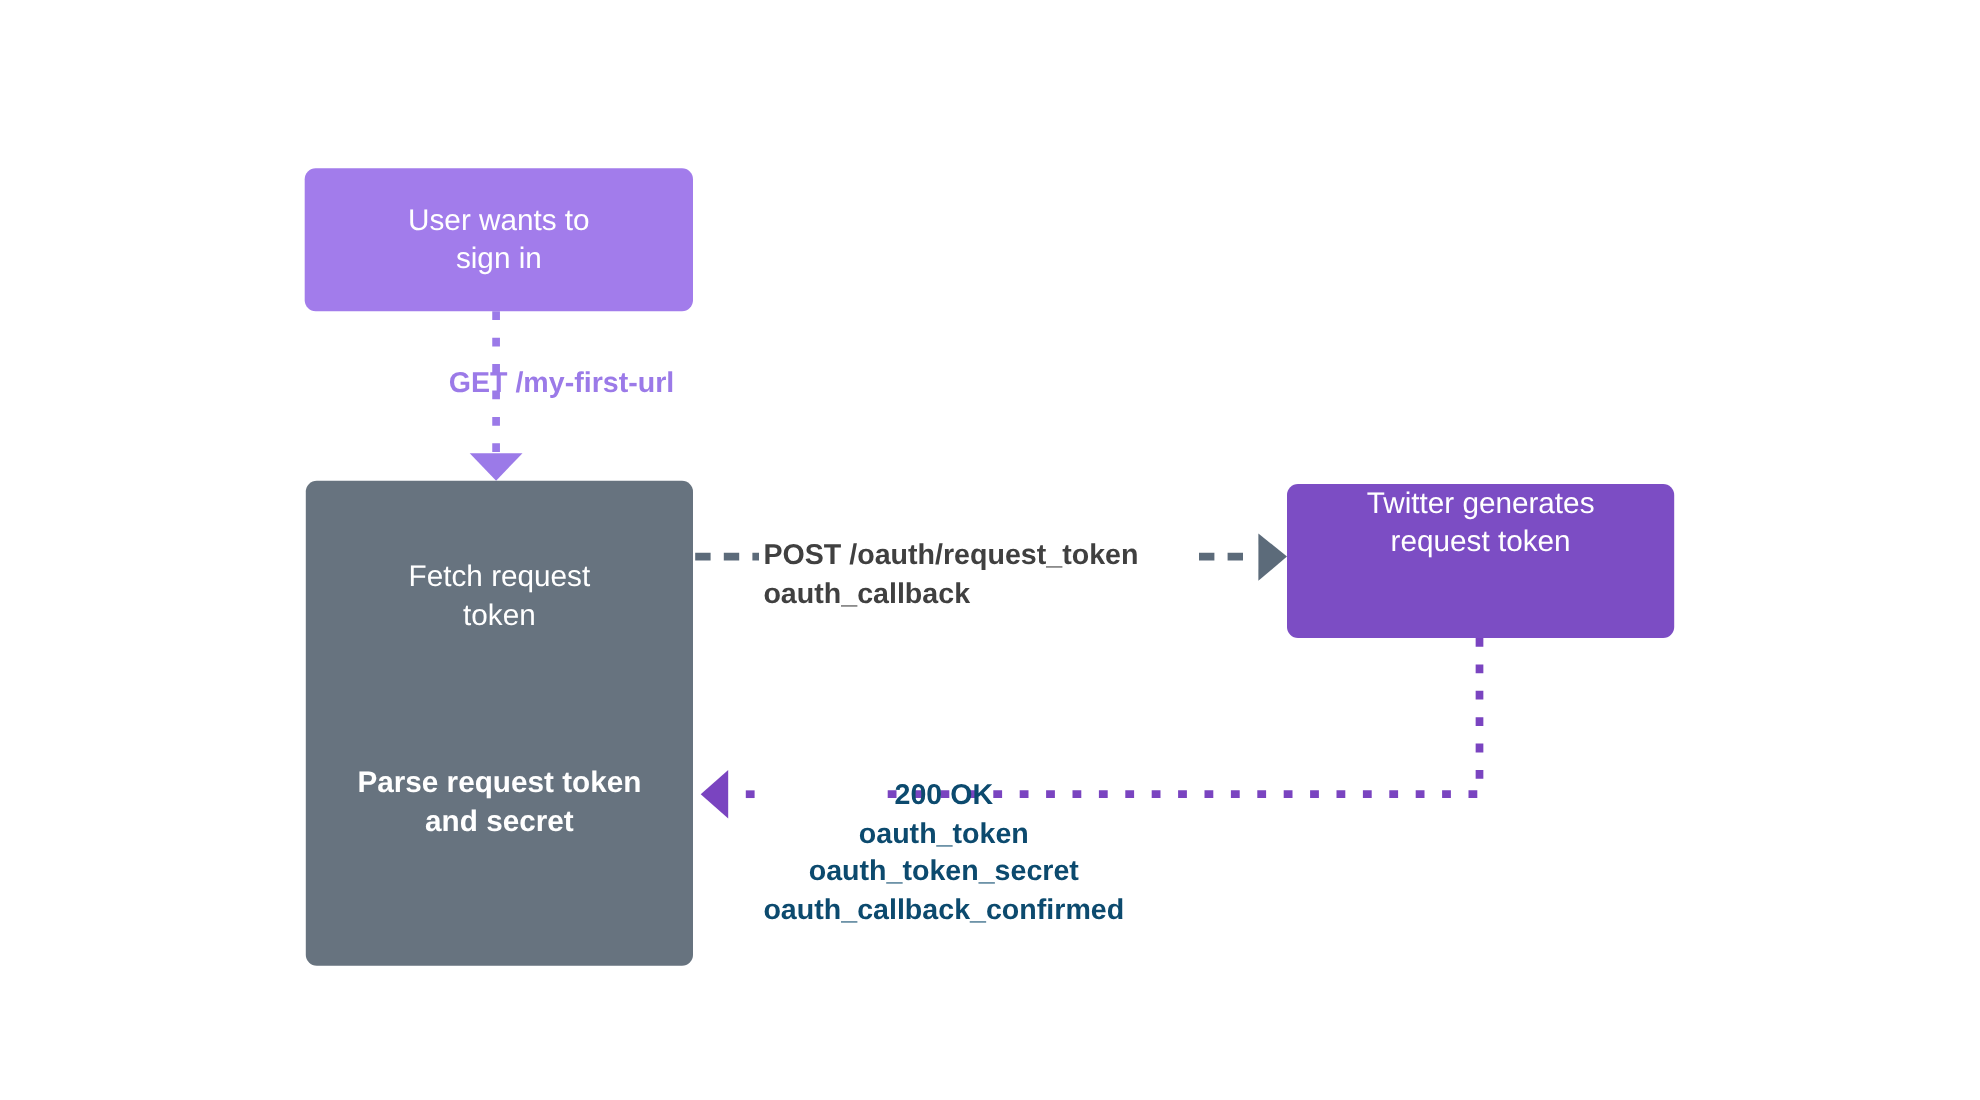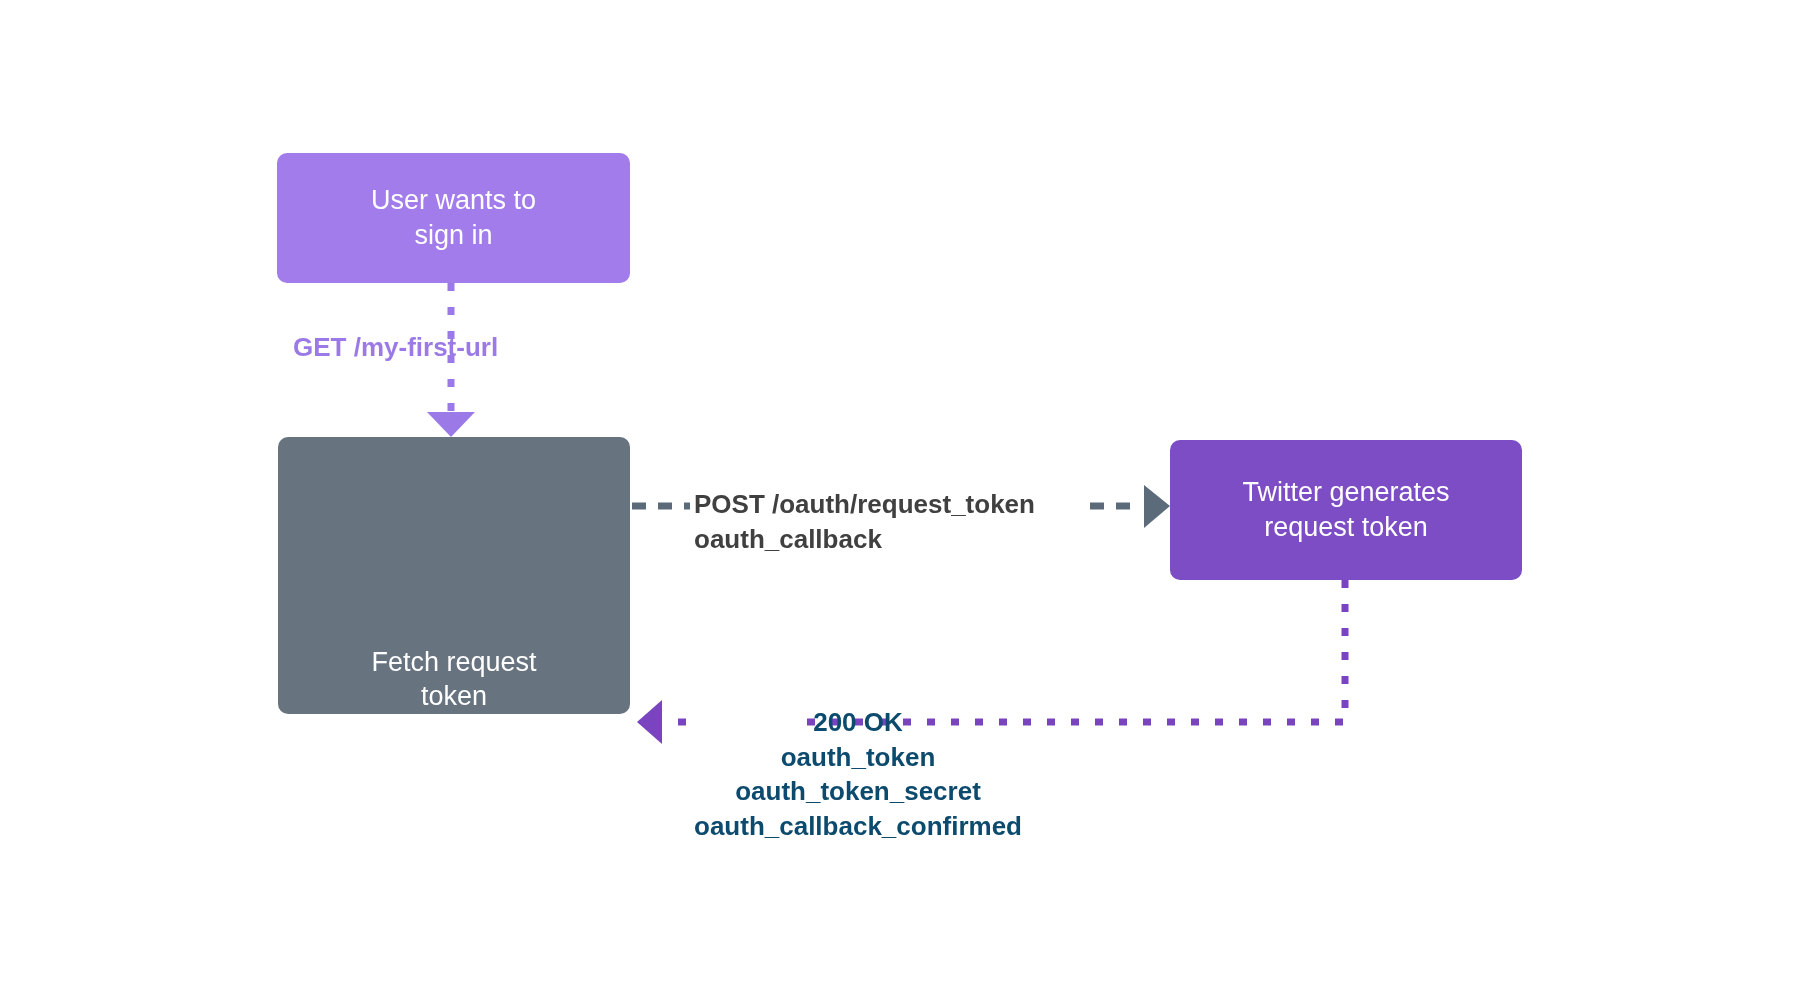--- a/index.html
+++ b/index.html
@@ -53,60 +53,59 @@
     width: 353px;
     height: 130px;
     background: #a27ceb;
     font-size: 27px;
     align-items: center;
   }
   #node-app {
     left: 278px;
     top: 437px;
     width: 352px;
-    height: 277px;
+    height: 441px;
     background: #67737f;
     font-size: 27px;
-    align-items: flex-end;
-    padding-top: 44px;
+    align-items: flex-start;
+    padding-top: 70px;
   }
   #node-app-lower {
     position: absolute;
     left: 278px;
     top: 694px;
     width: 352px;
     font-size: 27px;
     color: #ffffff;
     font-weight: bold;
     text-align: center;
     line-height: 1.28;
     white-space: pre-line;
   }
   #node-twitter {
     left: 1170px;
     top: 440px;
     width: 352px;
     height: 140px;
     background: #7c4dc4;
     font-size: 27px;
-    align-items: center;
   }
 
   
   .edge-label {
     position: absolute;
     font-weight: bold;
     white-space: pre-line;
     line-height: 1.33;
   }
   #label-get {
-    left: 293px;
+    left: 261px;
     top: 330px;
     width: 352px;
-    text-align: left;
+    text-align: right;
     font-size: 26px;
     color: #9b7ae8;
   }
   #label-post {
     left: 694px;
     top: 487px;
     font-size: 26px;
     color: #404040;
     text-align: left;
   }
@@ -145,20 +144,22 @@
 
   <div class="node" id="node-user">
     <span class="node-label">User wants to
 sign in</span>
   </div>
 
   <div class="node" id="node-app">
     <span class="node-label">Fetch request
 token</span>
   </div>
+  <div id="node-app-lower">Parse request token
+and secret</div>
 
   <div class="node" id="node-twitter">
     <span class="node-label">Twitter generates
 request token</span>
   </div>
 
   <div class="edge-label" id="label-get">GET /my-first-url</div>
 
   <div class="edge-label" id="label-post">POST /oauth/request_token
 oauth_callback</div>

